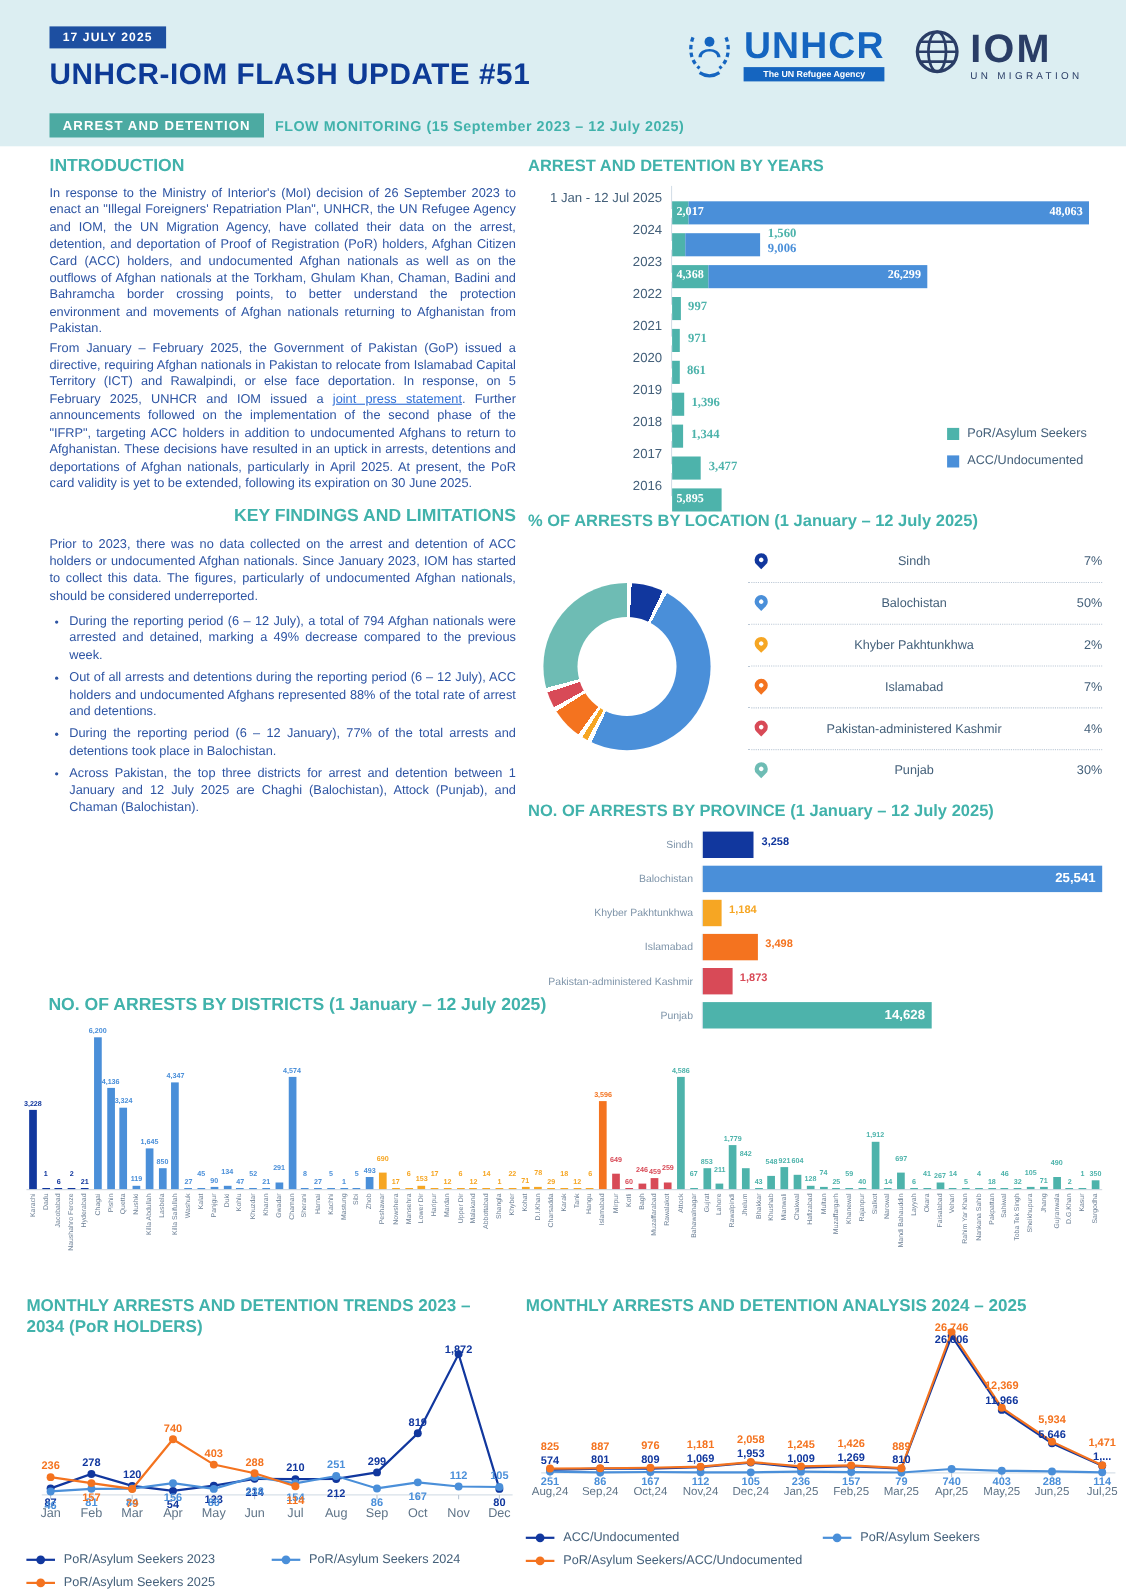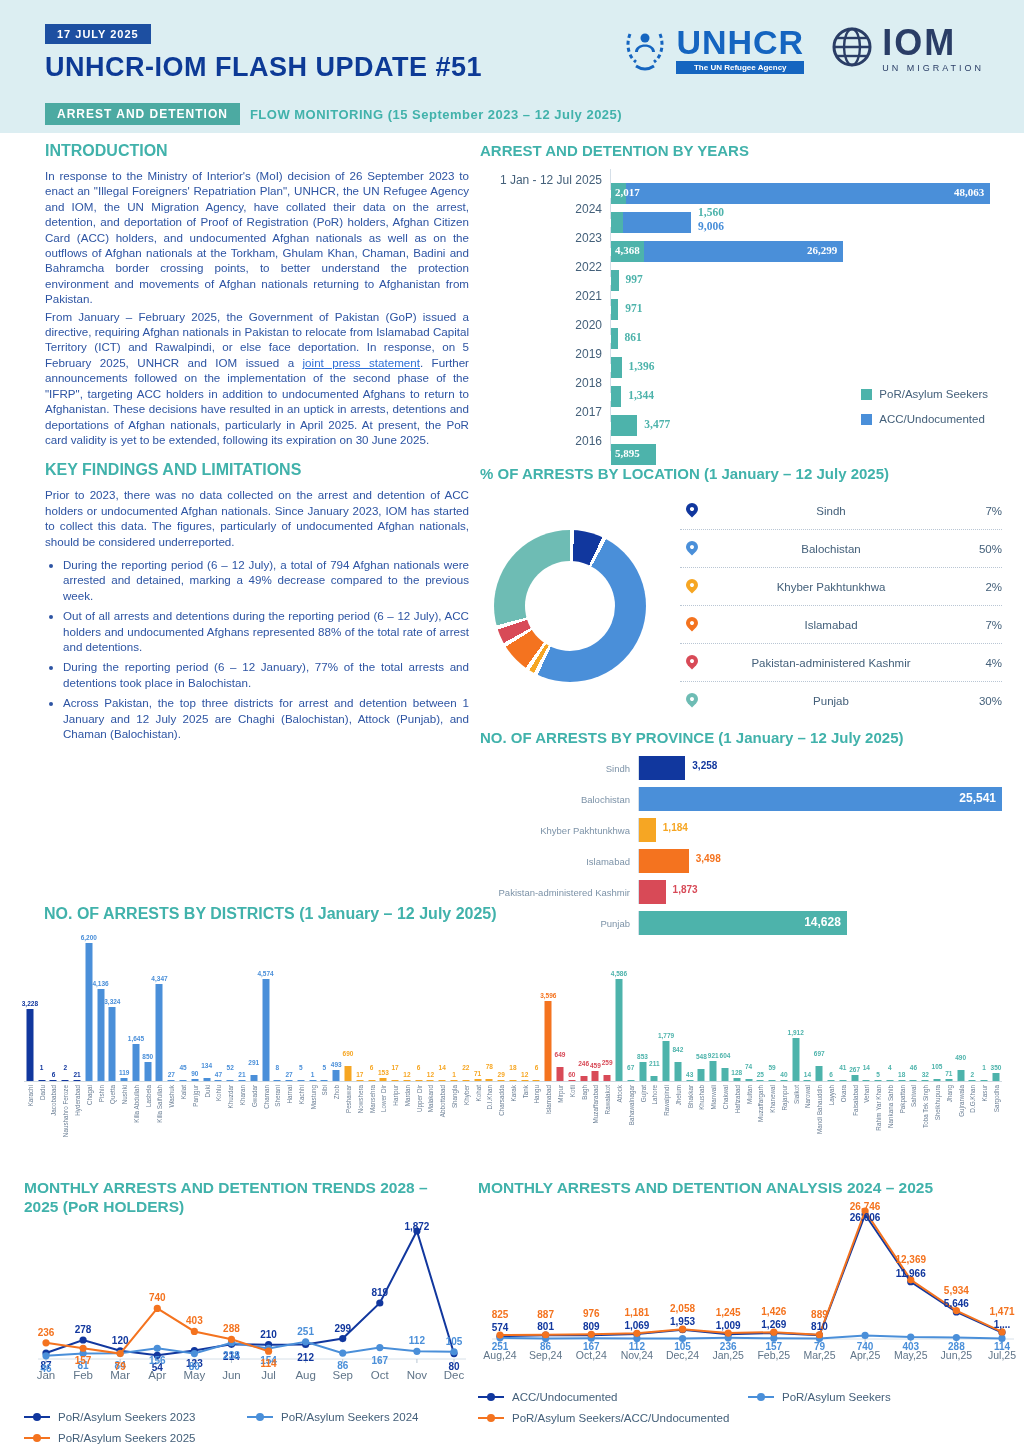--- a/index.html
+++ b/index.html
@@ -19,21 +19,21 @@
   .iom-logo{display:flex;align-items:center;gap:8px;}
   .iom-word{color:#2a3d66;font-size:36px;font-weight:bold;letter-spacing:2px;line-height:1;}
   .iom-tag{color:#2a3d66;font-size:9px;letter-spacing:3px;margin-top:2px;}
 
   .h-teal{color:#41b2ab;font-weight:bold;}
   .left-col{position:absolute;left:45px;top:142px;width:424px;}
   .left-col .h-teal{font-size:16px;margin-bottom:8px;}
   .body-text{color:#2d54a3;font-size:11.6px;line-height:1.33;text-align:justify;}
   .body-text p{margin:0 0 2px 0;}
   a.doc-link{color:#2f6fd6;text-decoration:underline;cursor:pointer;}
-  .kf-head{margin-top:14px;}
+  .kf-head{margin-top:14px;text-align:right;}
   ul.kf{margin:8px 0 0 0;padding-left:18px;color:#2d54a3;font-size:11.6px;line-height:1.33;}
   ul.kf li{margin-bottom:5px;text-align:justify;}
 
   .right-col{position:absolute;left:480px;top:142px;width:522px;}
   .right-col .h-teal{font-size:15px;margin-bottom:10px;}
 
   
   .y-chart{position:relative;border-left:0;}
   .y-row{display:flex;align-items:center;height:21px;margin-bottom:8px;}
   .y-label{width:122px;text-align:right;padding-right:8px;color:#44607a;font-size:12px;flex:none;}
@@ -941,21 +941,21 @@
         <div class="d-name">
           <span>Kasur</span>
         </div>
         <div class="d-name">
           <span>Sargodha</span>
         </div>
       </div>
   </div>
 
   <div class="bl-chart">
-    <div class="h-teal" style="width:420px">MONTHLY ARRESTS AND DETENTION TRENDS 2028 – 2025 (PoR HOLDERS)</div>
+    <div class="h-teal" style="width:420px">MONTHLY ARRESTS AND DETENTION TRENDS 2023 – 2034 (PoR HOLDERS)</div>
     <svg id="svg-trends" width="446" height="180">
         <line x1="14" y1="138" x2="442" y2="138" stroke="#d7e0e8" stroke-width="1"></line>
         <line x1="22" y1="138" x2="22" y2="142" stroke="#b9c6d4" stroke-width="1"></line>
         <text x="22" y="158" text-anchor="middle" font-size="11.5" fill="#5f7488">Jan</text>
         <line x1="59.09090909090909" y1="138" x2="59.09090909090909" y2="142" stroke="#b9c6d4" stroke-width="1"></line>
         <text x="59.09090909090909" y="158" text-anchor="middle" font-size="11.5" fill="#5f7488">Feb</text>
         <line x1="96.18181818181819" y1="138" x2="96.18181818181819" y2="142" stroke="#b9c6d4" stroke-width="1"></line>
         <text x="96.18181818181819" y="158" text-anchor="middle" font-size="11.5" fill="#5f7488">Mar</text>
         <line x1="133.27272727272728" y1="138" x2="133.27272727272728" y2="142" stroke="#b9c6d4" stroke-width="1"></line>
         <text x="133.27272727272728" y="158" text-anchor="middle" font-size="11.5" fill="#5f7488">Apr</text>

